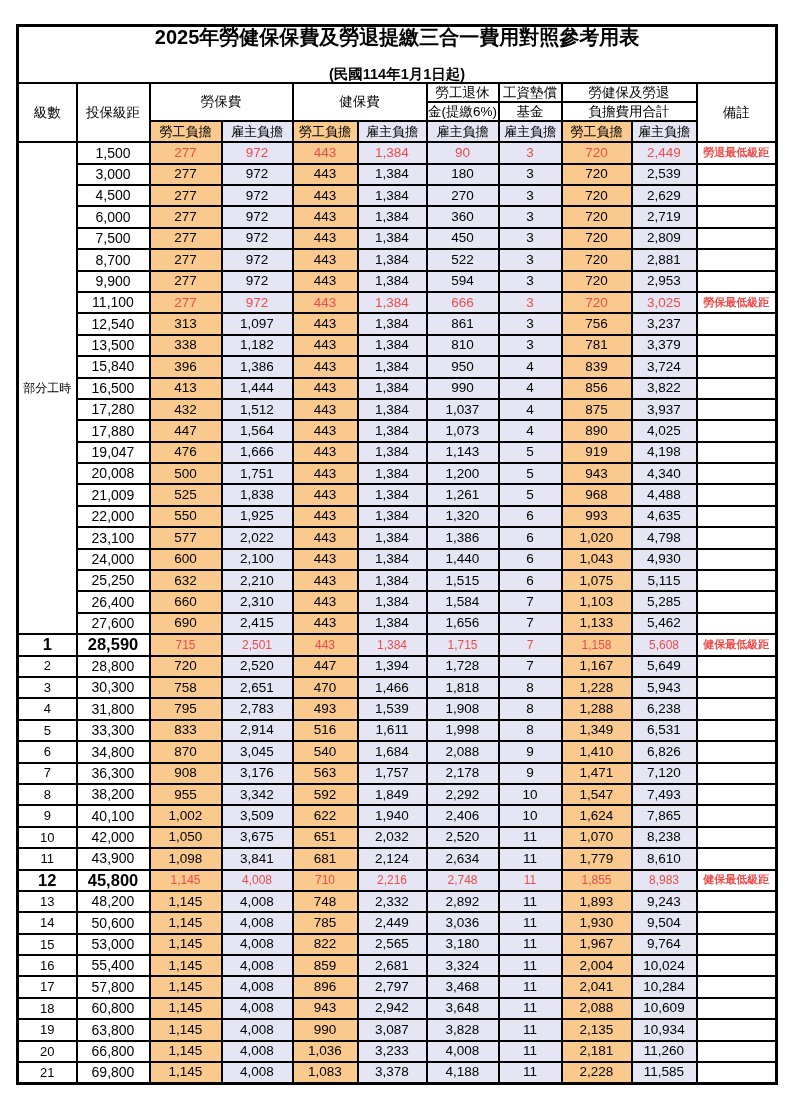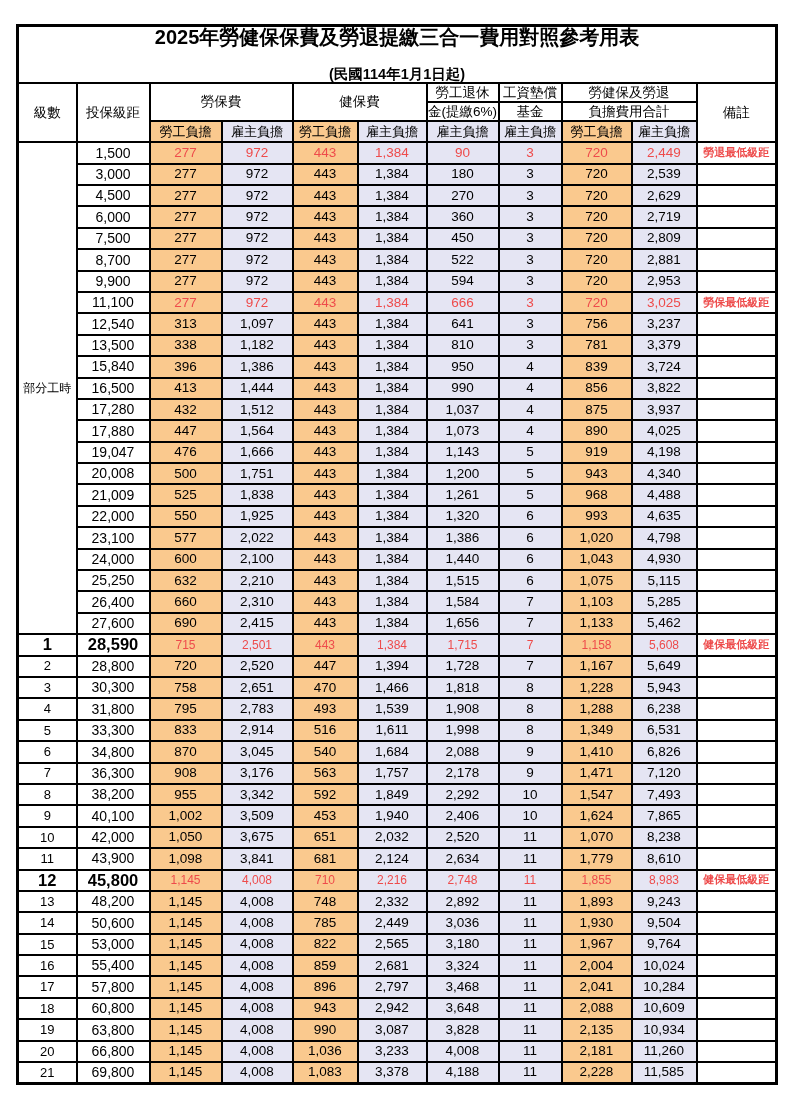--- a/index.html
+++ b/index.html
@@ -173,21 +173,21 @@
           <td class="val emp">720</td>
           <td class="val er">3,025</td>
           <td class="remark-cell">勞保最低級距</td>
         </tr>
         <tr>
           <td class="bracket-cell">12,540</td>
           <td class="val emp">313</td>
           <td class="val er">1,097</td>
           <td class="val emp">443</td>
           <td class="val er">1,384</td>
-          <td class="val er">641</td>
+          <td class="val er">861</td>
           <td class="val er">3</td>
           <td class="val emp">756</td>
           <td class="val er">3,237</td>
           <td class="remark-cell"></td>
         </tr>
         <tr>
           <td class="bracket-cell">13,500</td>
           <td class="val emp">338</td>
           <td class="val er">1,182</td>
           <td class="val emp">443</td>
@@ -456,21 +456,21 @@
           <td class="val er">10</td>
           <td class="val emp">1,547</td>
           <td class="val er">7,493</td>
           <td class="remark-cell"></td>
         </tr>
         <tr>
           <td class="level-cell">9</td>
           <td class="bracket-cell">40,100</td>
           <td class="val emp">1,002</td>
           <td class="val er">3,509</td>
-          <td class="val emp">453</td>
+          <td class="val emp">622</td>
           <td class="val er">1,940</td>
           <td class="val er">2,406</td>
           <td class="val er">10</td>
           <td class="val emp">1,624</td>
           <td class="val er">7,865</td>
           <td class="remark-cell"></td>
         </tr>
         <tr>
           <td class="level-cell">10</td>
           <td class="bracket-cell">42,000</td>

